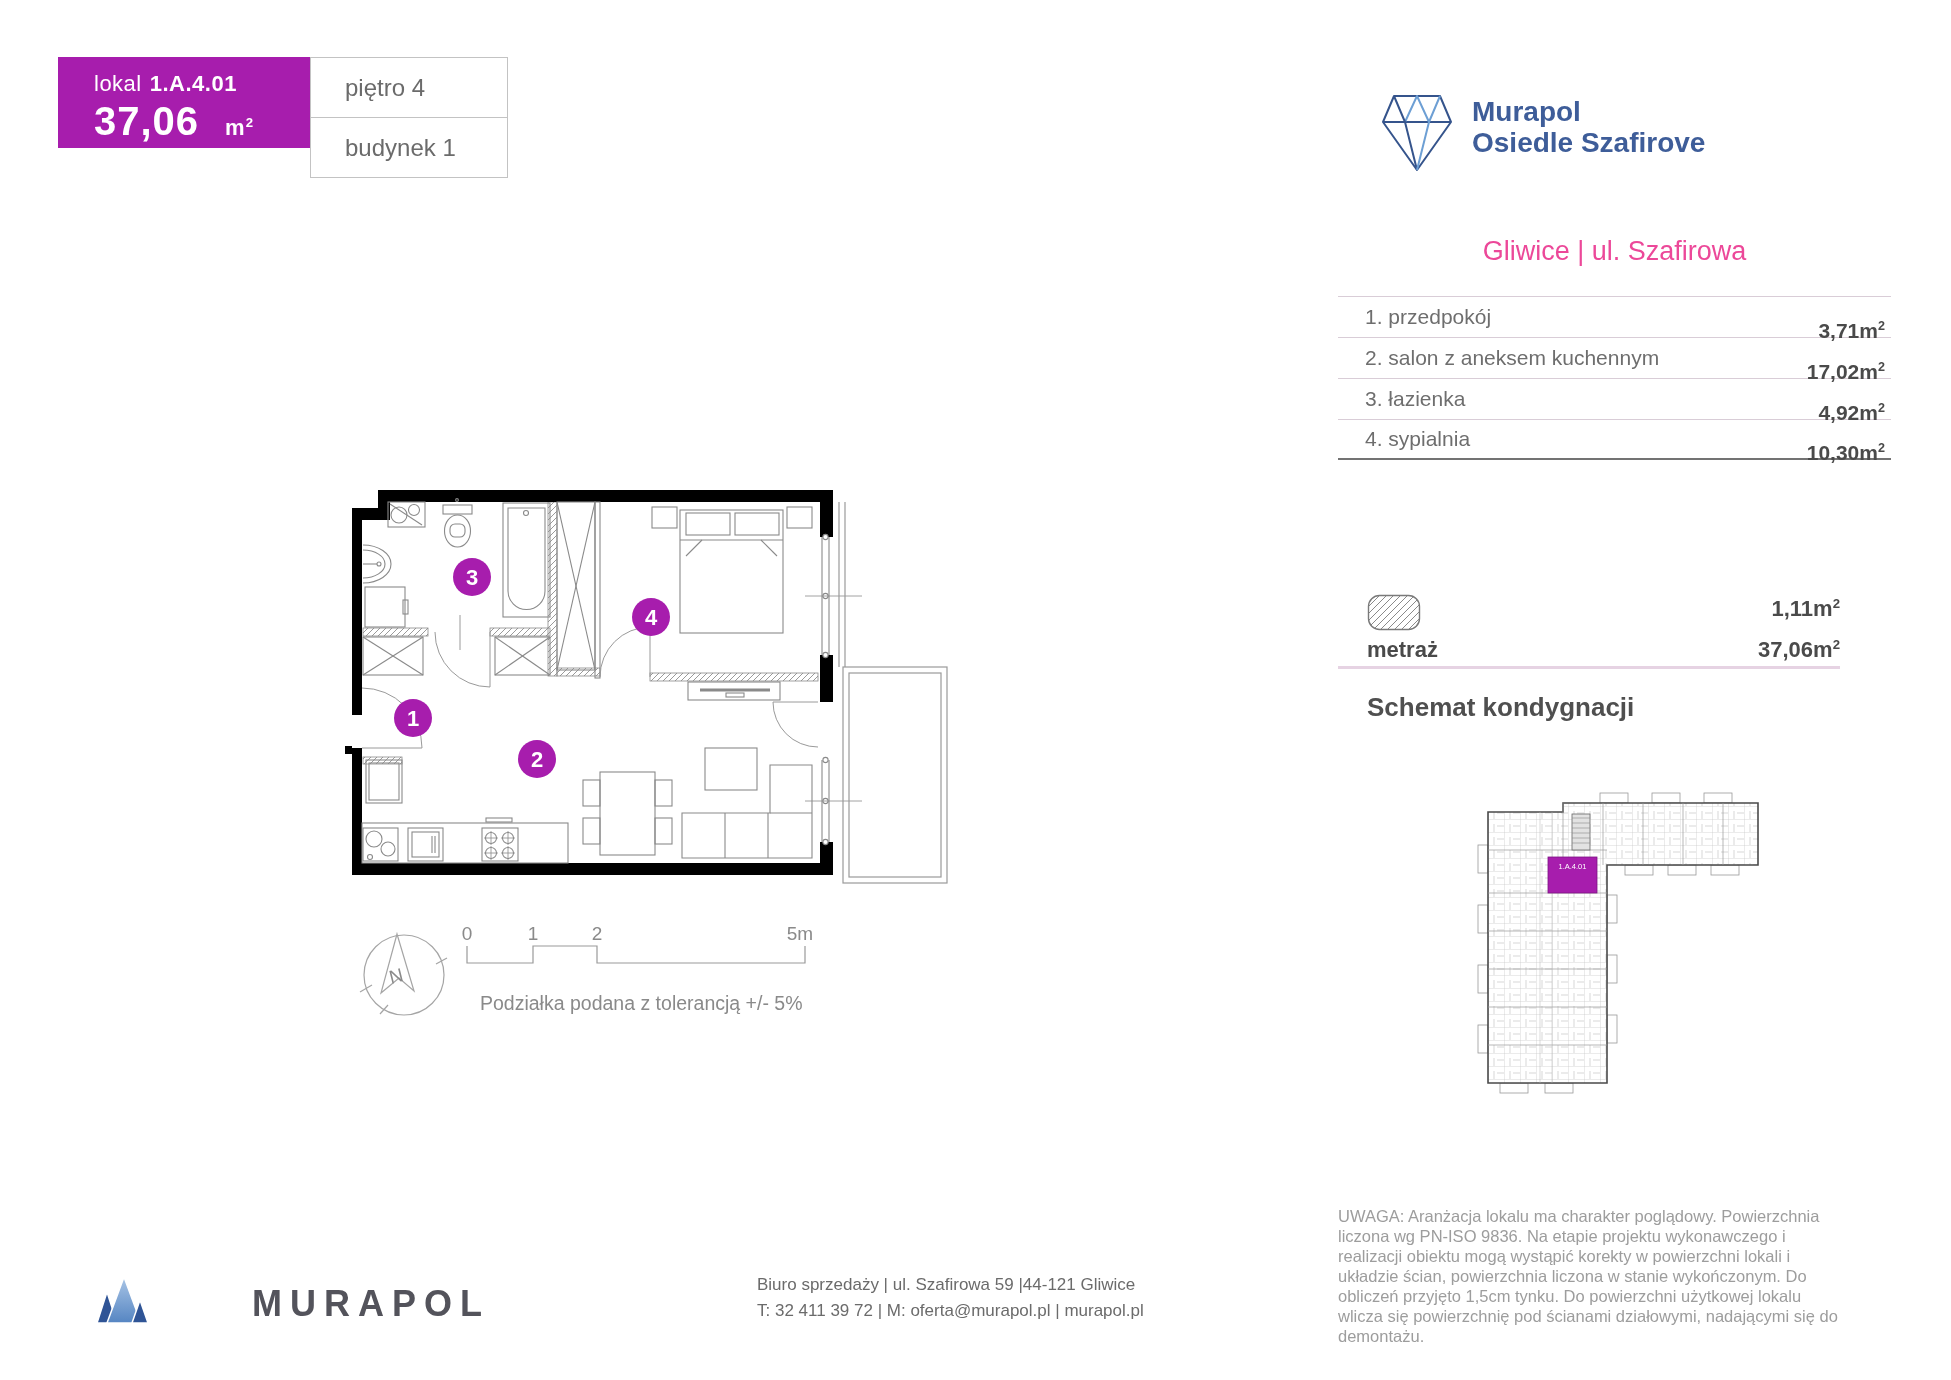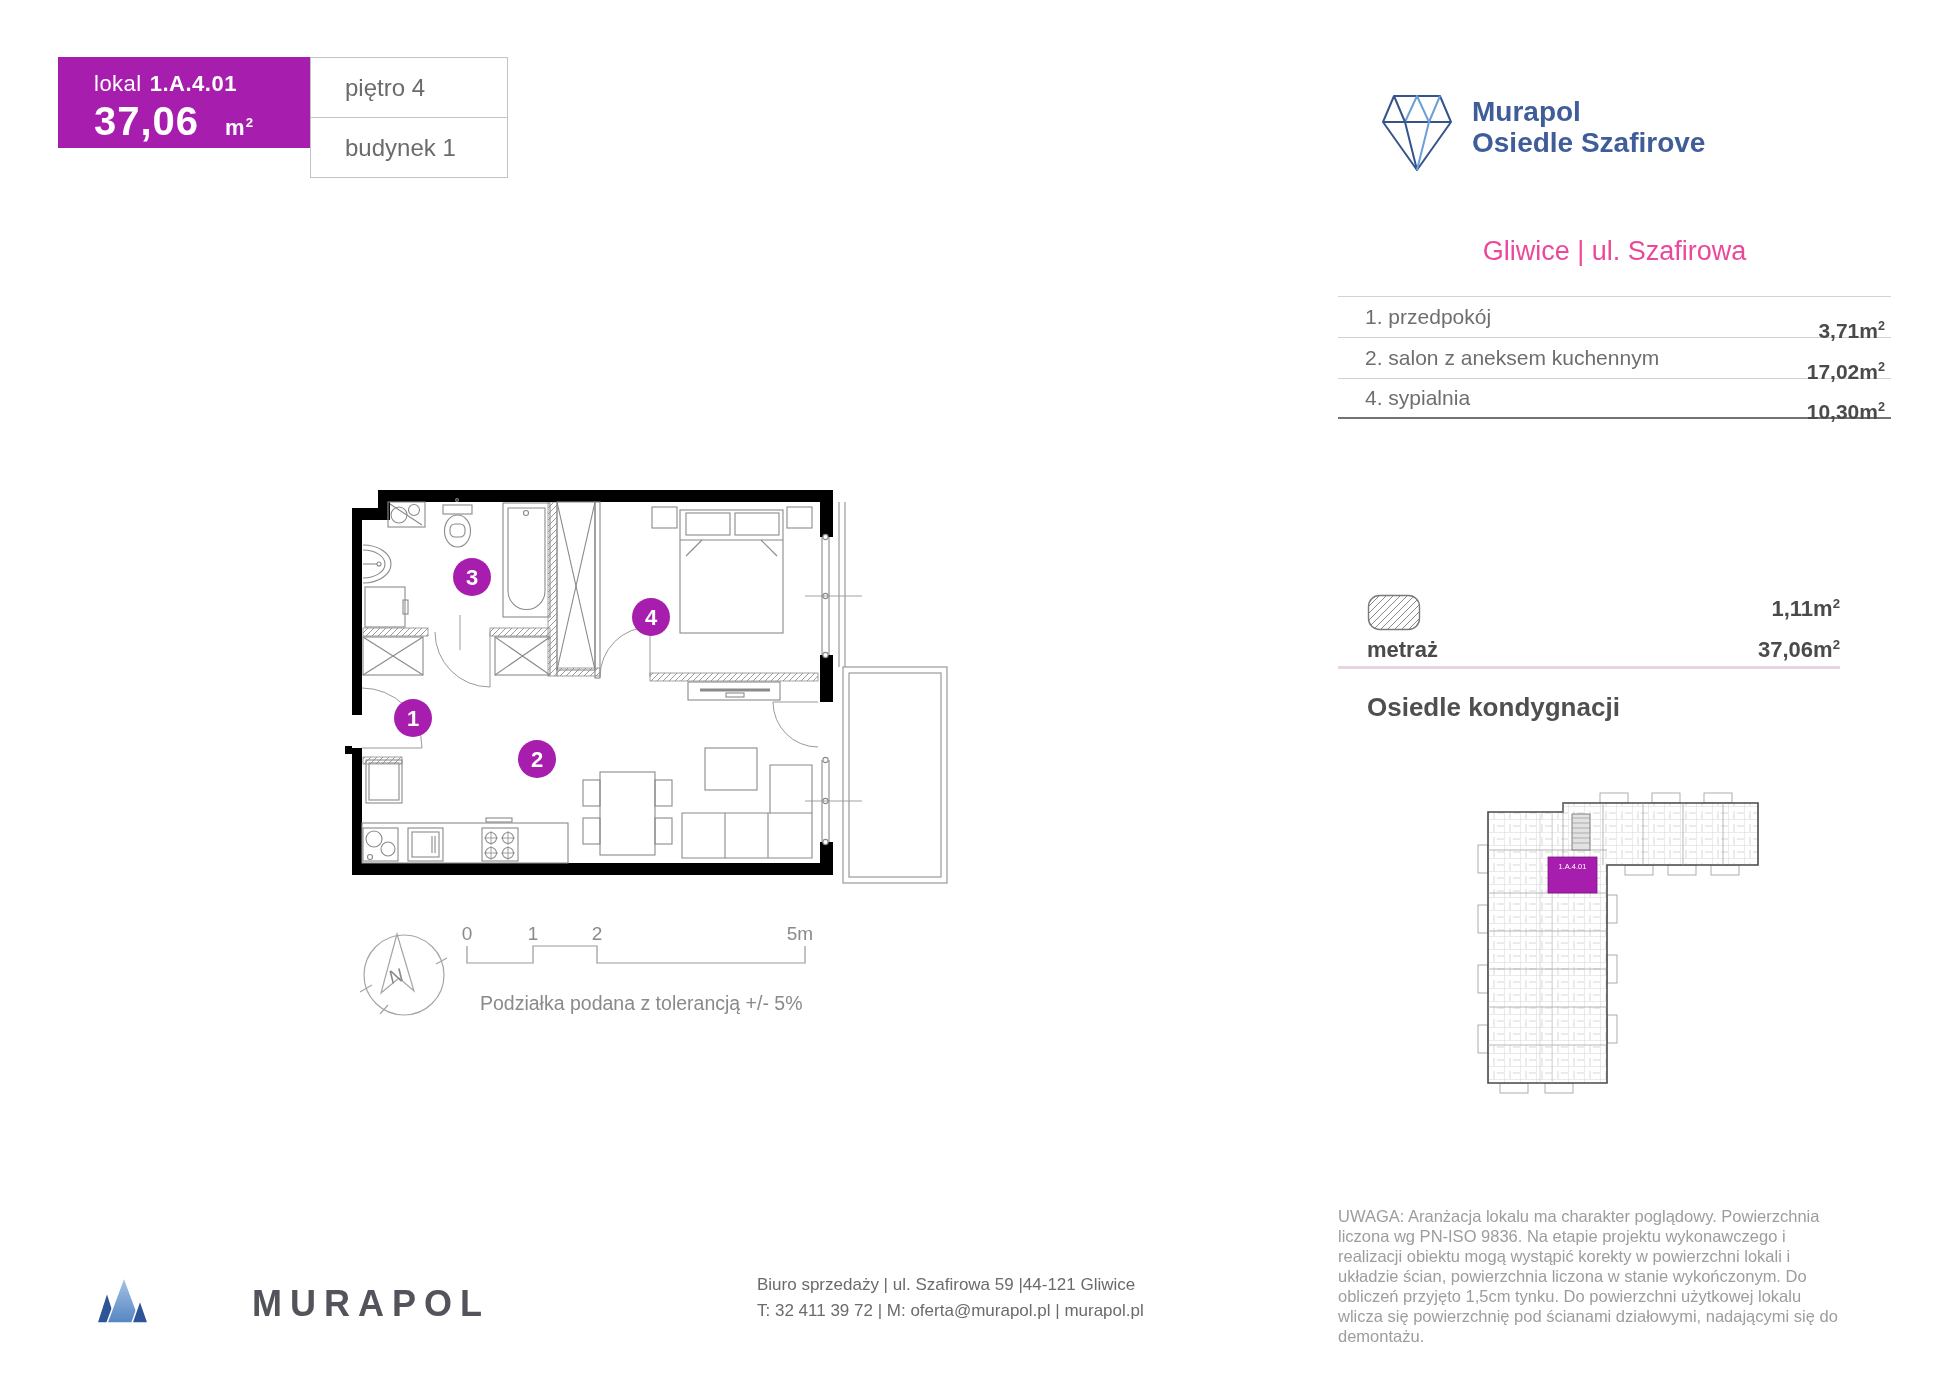--- a/index.html
+++ b/index.html
@@ -92,20 +92,24 @@
 <div class="abs room-table">
   <div class="room-row">
     <span class="room-label">1. przedpokój</span>
     <span class="room-value"><span>3,71</span><span>m</span><sup>2</sup></span>
   </div>
   <div class="room-row">
     <span class="room-label">2. salon z aneksem kuchennym</span>
     <span class="room-value"><span>17,02</span><span>m</span><sup>2</sup></span>
   </div>
   <div class="room-row">
+    <span class="room-label">3. łazienka</span>
+    <span class="room-value"><span>4,92</span><span>m</span><sup>2</sup></span>
+  </div>
+  <div class="room-row">
     <span class="room-label">4. sypialnia</span>
     <span class="room-value"><span>10,30</span><span>m</span><sup>2</sup></span>
   </div>
 </div>
 
 <div class="abs summary">
   <div class="sum-row1">
     <svg class="legend-icon" width="54" height="37" viewBox="0 0 54 37">
       <defs>
         <pattern id="hleg" width="7" height="7" patternUnits="userSpaceOnUse">
@@ -115,21 +119,21 @@
       <rect x="1.5" y="1.5" width="51" height="34" rx="11" fill="url(#hleg)" stroke="#7a7a7a" stroke-width="1.4"></rect>
     </svg>
     <div class="sum-v1 sum-value"><span>1,11</span><span>m</span><sup>2</sup></div>
   </div>
   <div class="sum-row2">
     <span class="sum-metraz">metraż</span>
     <span class="sum-value"><span>37,06</span><span>m</span><sup>2</sup></span>
   </div>
 </div>
 <div class="abs pink-rule"></div>
-<div class="abs schemat-title">Osiedle kondygnacji</div>
+<div class="abs schemat-title">Schemat kondygnacji</div>
 
 <svg class="abs" style="left:330px; top:480px;" width="630" height="540" viewBox="330 480 630 540">
   <defs>
     <pattern id="hatch" width="6" height="6" patternUnits="userSpaceOnUse">
       <path d="M0,6 L6,0" stroke="#8f8f8f" stroke-width="0.9"></path>
     </pattern>
   </defs>
 
   <g fill="url(#hatch)" stroke="#8a8a8a" stroke-width="0.8">
     <rect x="363" y="628" width="65" height="8"></rect>

